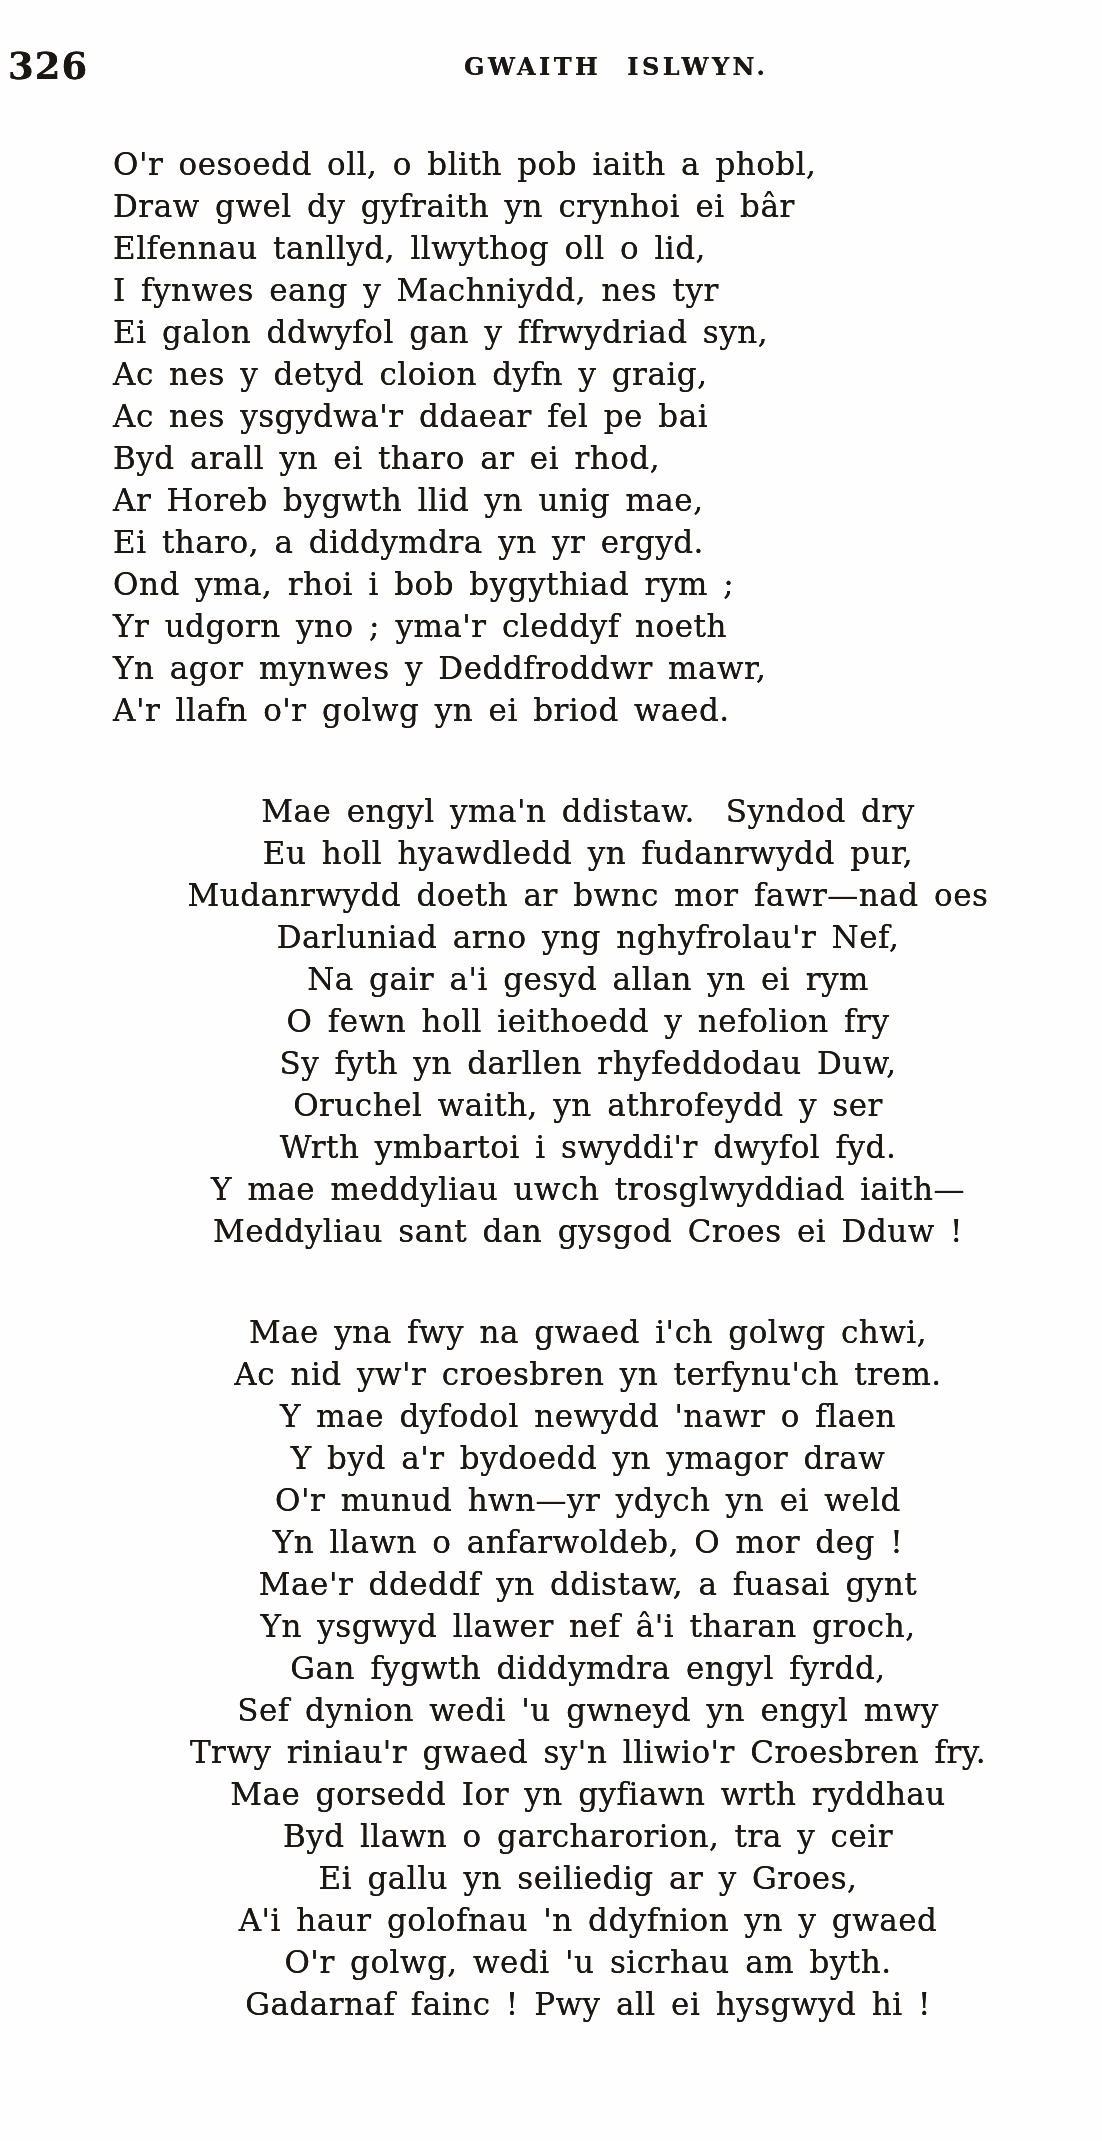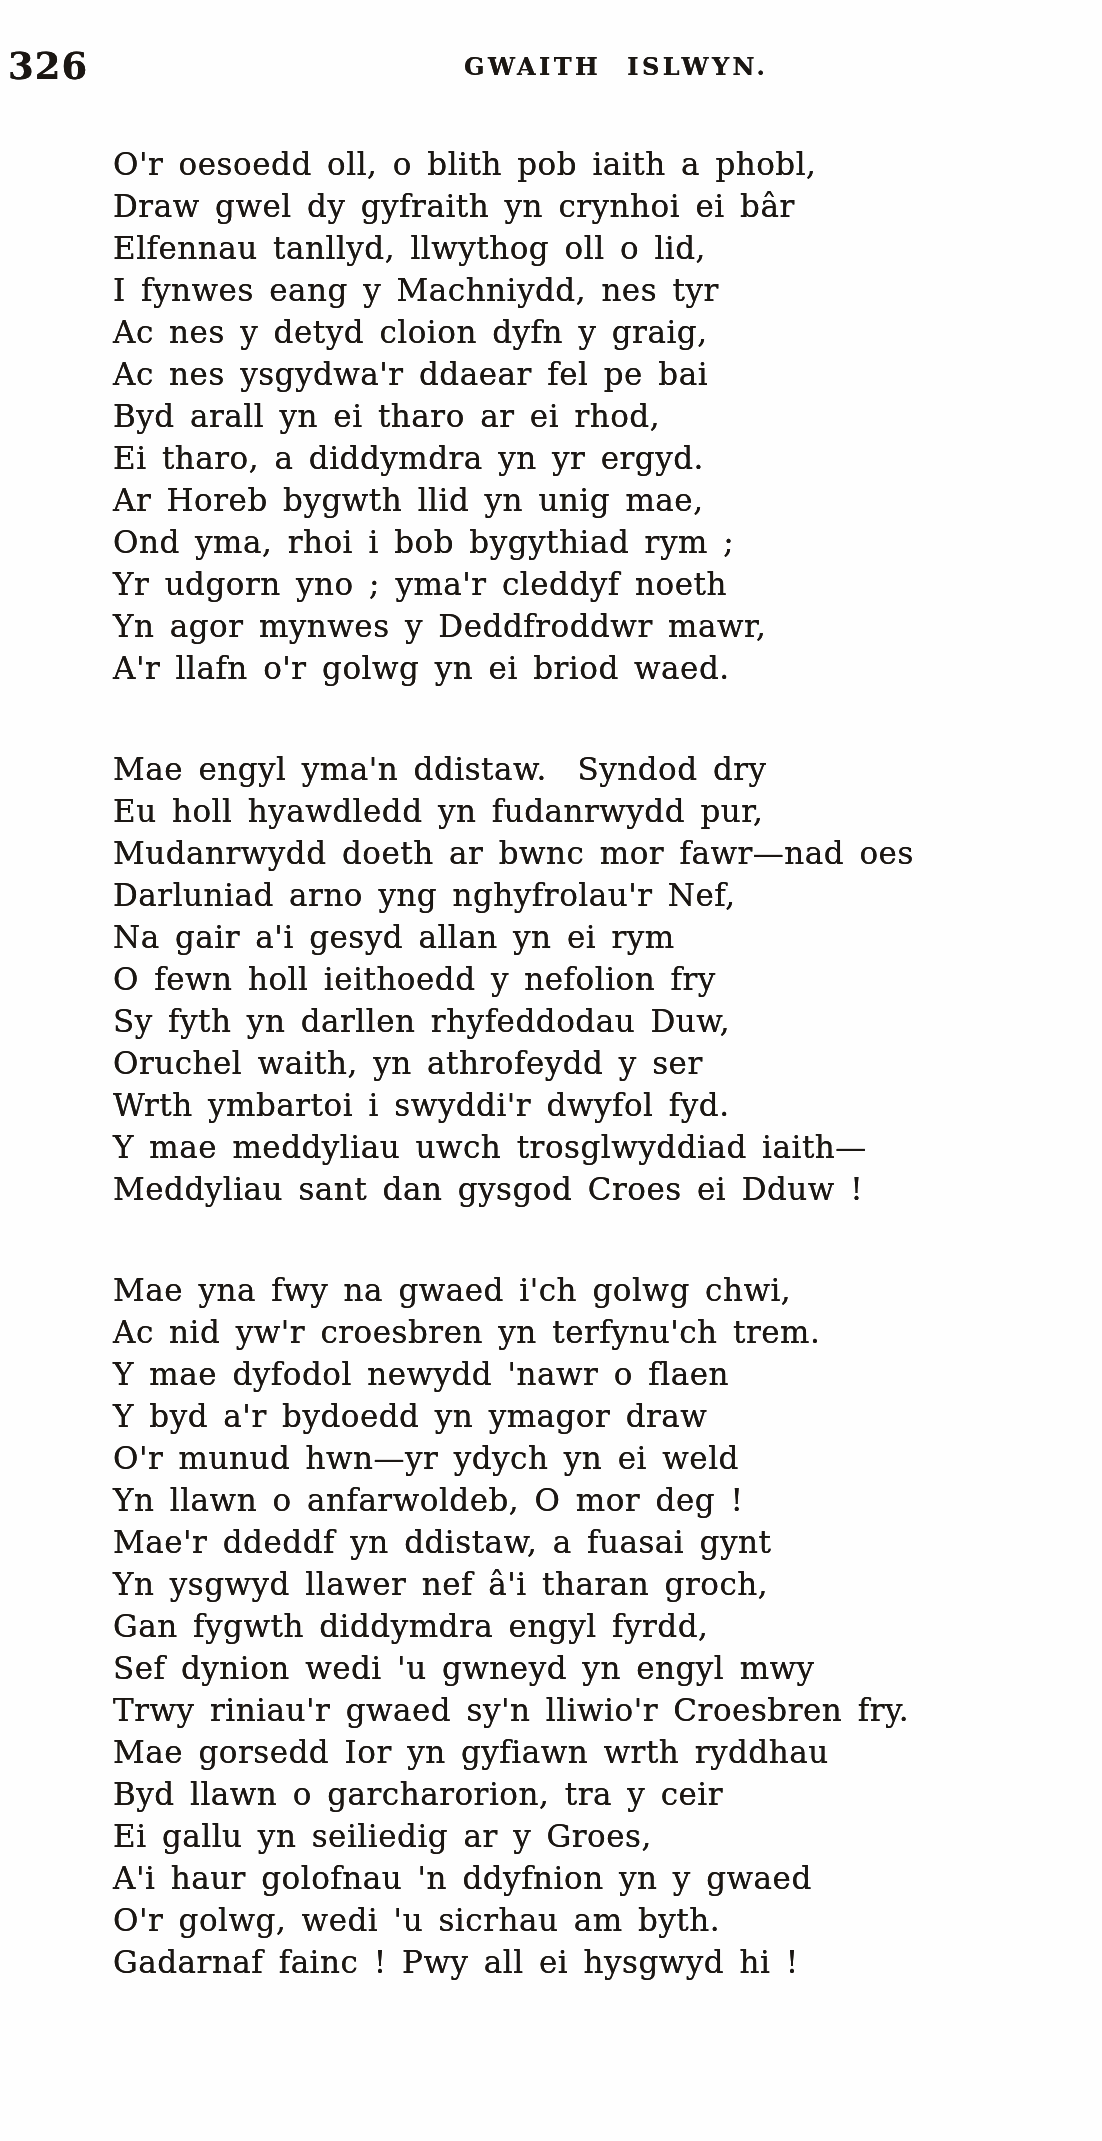--- a/index.html
+++ b/index.html
@@ -43,21 +43,21 @@
     text-shadow: 0 0 0.6px currentColor;
     white-space: pre;
   }
   .poem {
     position: absolute;
     left: 113px;
     top: 143px;
     width: 950px;
   }
   .stanza { padding: 0; }
-  .stanza + .stanza { margin-top: 59px; }
+  .stanza + .stanza { margin-top: 59px; text-align: center; }
   .poem-line {
     font-size: 31px;
     line-height: 42px;
     letter-spacing: 0.5px;
     word-spacing: 5px;
     white-space: pre;
     text-shadow: 0 0 0.5px currentColor;
   }
 </style>
 </head>
@@ -67,25 +67,26 @@
   <div class="page-header">
     <span class="page-number">326</span>
     <span class="running-title">GWAITH ISLWYN.</span>
   </div>
   <div class="poem" id="poem">
       <div class="stanza">
         <div class="poem-line">O'r oesoedd oll, o blith pob iaith a phobl,</div>
         <div class="poem-line">Draw gwel dy gyfraith yn crynhoi ei bâr</div>
         <div class="poem-line">Elfennau tanllyd, llwythog oll o lid,</div>
         <div class="poem-line">I fynwes eang y Machniydd, nes tyr</div>
+        <div class="poem-line">Ei galon ddwyfol gan y ffrwydriad syn,</div>
         <div class="poem-line">Ac nes y detyd cloion dyfn y graig,</div>
         <div class="poem-line">Ac nes ysgydwa'r ddaear fel pe bai</div>
         <div class="poem-line">Byd arall yn ei tharo ar ei rhod,</div>
+        <div class="poem-line">Ar Horeb bygwth llid yn unig mae,</div>
         <div class="poem-line">Ei tharo, a diddymdra yn yr ergyd.</div>
-        <div class="poem-line">Ar Horeb bygwth llid yn unig mae,</div>
         <div class="poem-line">Ond yma, rhoi i bob bygythiad rym ;</div>
         <div class="poem-line">Yr udgorn yno ; yma'r cleddyf noeth</div>
         <div class="poem-line">Yn agor mynwes y Deddfroddwr mawr,</div>
         <div class="poem-line">A'r llafn o'r golwg yn ei briod waed.</div>
       </div>
       <div class="stanza">
         <div class="poem-line">Mae engyl yma'n ddistaw.  Syndod dry</div>
         <div class="poem-line">Eu holl hyawdledd yn fudanrwydd pur,</div>
         <div class="poem-line">Mudanrwydd doeth ar bwnc mor fawr—nad oes</div>
         <div class="poem-line">Darluniad arno yng nghyfrolau'r Nef,</div>

